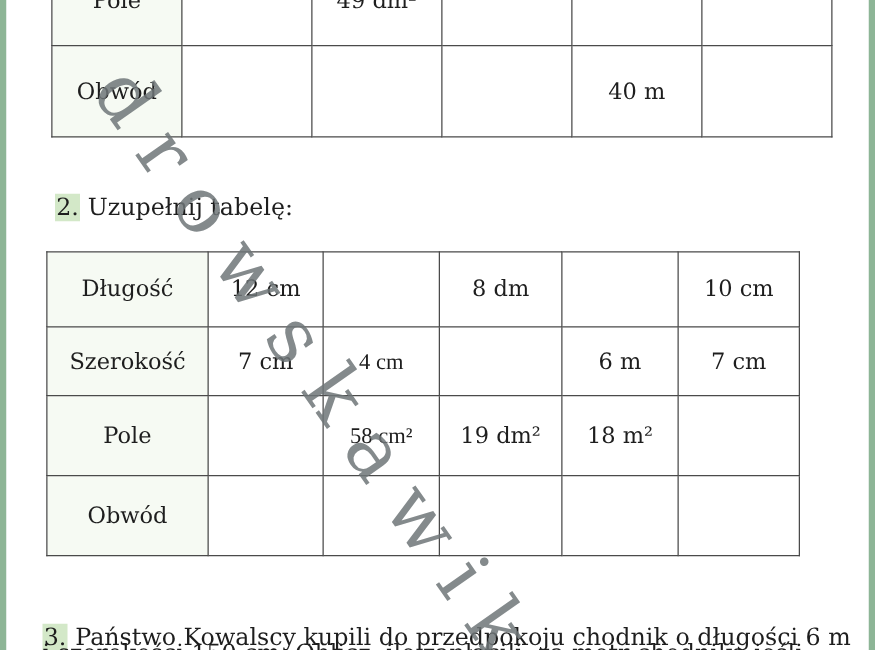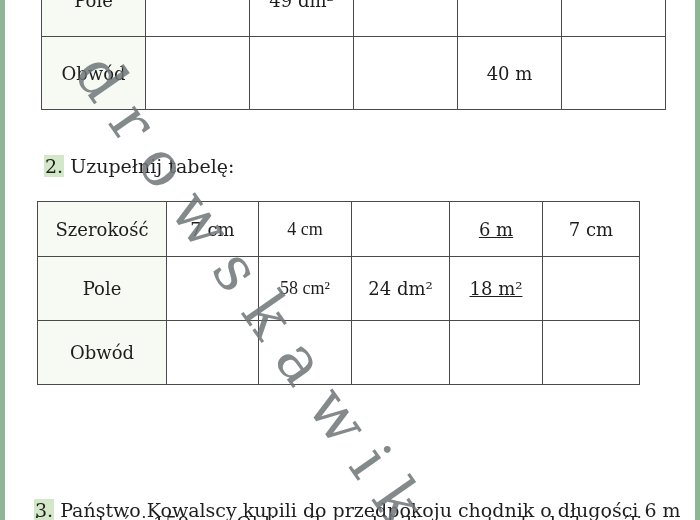--- a/index.html
+++ b/index.html
@@ -26,21 +26,21 @@
     #t1 td:nth-child(3) { width: 103px; }
     #t1 td:nth-child(4) { width: 103px; }
     #t1 td:nth-child(5) { width: 103px; }
     #t1 td:nth-child(6) { width: 103px; }
 
     #t2 { left: 37px; top: 201px; width: 599px; }
     #t2 td:nth-child(1) { width: 128px; }
     #t2 td:nth-child(2) { width: 91px; }
     #t2 td:nth-child(3) { width: 92px; font-family: Liberation Serif, serif; }
     #t2 td:nth-child(4) { width: 97px; }
-    #t2 td:nth-child(5) { width: 92px; text-decoration: underline; }
+    #t2 td:nth-child(5) { width: 92px; }
     #t2 td:nth-child(6) { width: 96px; }
     #t2 tr.r1 { height: 60px; }
     #t2 tr.r2 { height: 55px; }
     #t2 tr.r3 { height: 64px; }
     #t2 tr.r4 { height: 64px; }
 
     .task { position: absolute; font-size: 19px; white-space: nowrap; }
     .num { background: #d3e8c8; padding: 0 1px; }
     #task2 { left: 44px; top: 155px; }
     #task3 { left: 34px; top: 487px; margin-top: 12px; }
@@ -80,33 +80,41 @@
 </tbody>
   </table>
 
 <div class="task" id="task2">
   <span class="num">2.</span>
   <span>Uzupełnij tabelę:</span>
 </div>
 
 <table class="grid" id="t2">
   <tbody>
+      <tr class="r1">
+    <td class="hdr">Długość</td>
+    <td>12 cm</td>
+    <td></td>
+    <td>8 dm</td>
+    <td></td>
+    <td>10 cm</td>
+  </tr>
   <tr class="r2">
     <td class="hdr">Szerokość</td>
     <td>7 cm</td>
     <td>4 cm</td>
     <td></td>
     <td>6 m</td>
     <td>7 cm</td>
   </tr>
   <tr class="r3">
     <td class="hdr">Pole</td>
     <td></td>
     <td>58 cm²</td>
-    <td>24 dm²</td>
+    <td>19 dm²</td>
     <td>18 m²</td>
     <td></td>
   </tr>
   <tr class="r4">
     <td class="hdr">Obwód</td>
     <td></td>
     <td></td>
     <td></td>
     <td></td>
     <td></td>

